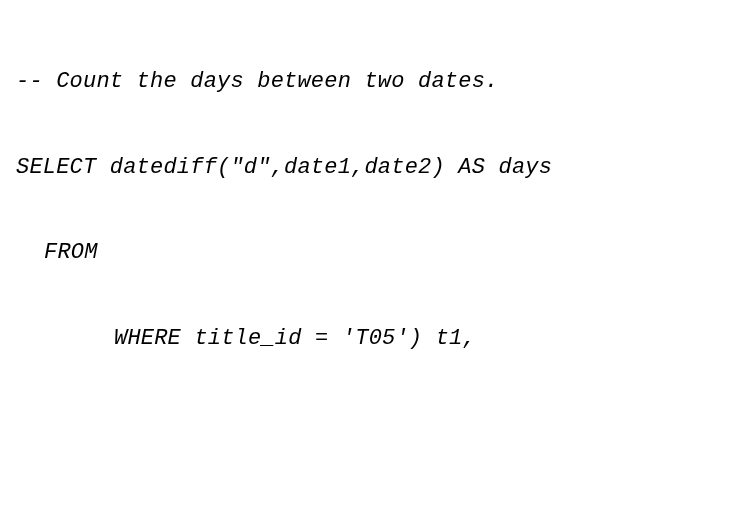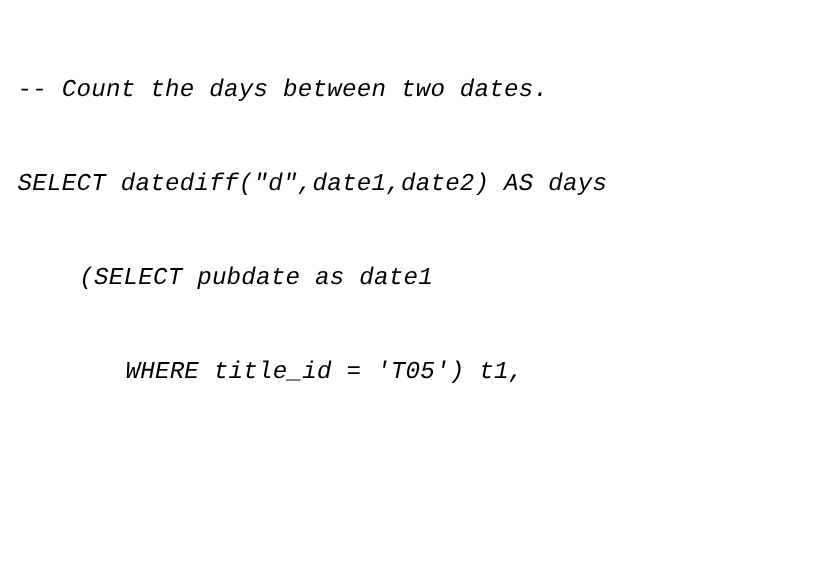--- a/index.html
+++ b/index.html
@@ -34,18 +34,18 @@
     .indent-3 {
       padding-left: 98px;
     }
   </style>
 </head>
 <body>
 
 <div class="code-block">
 <span class="line">-- Count the days between two dates.</span>
 <span class="line">SELECT datediff("d",date1,date2) AS days</span>
-<span class="line indent-2">(SELECT pubdate as date1</span>
+<span class="line indent-1">FROM</span>
 <span class="line indent-3">WHERE title_id = 'T05') t1,</span>
 
 
 
 </div>
 
 </body></html>

